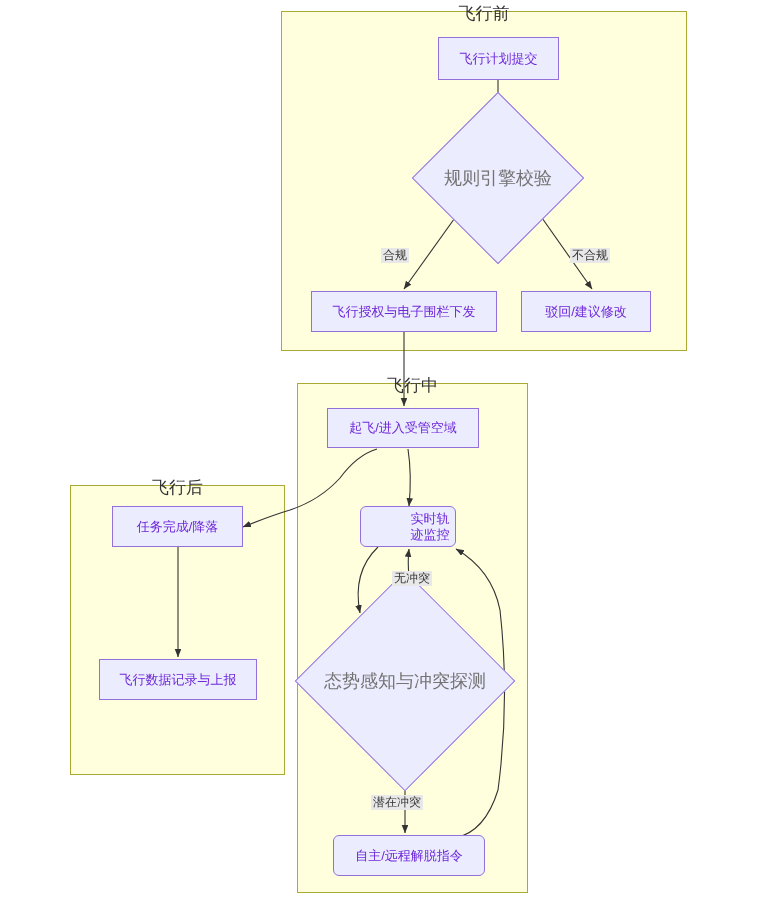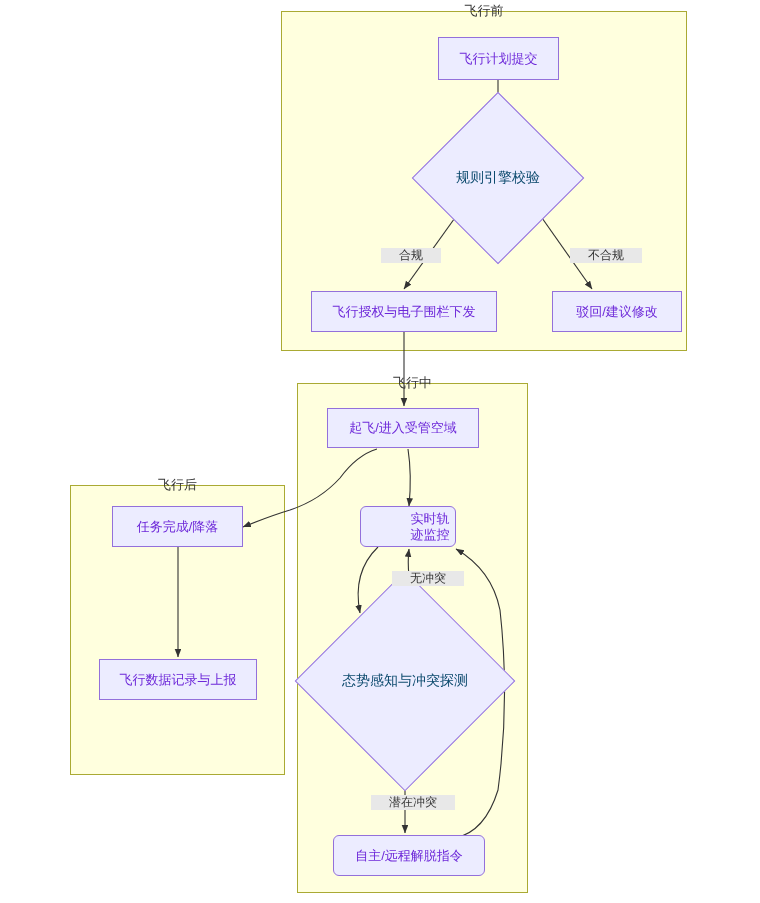--- a/index.html
+++ b/index.html
@@ -2,34 +2,34 @@
 <html><head>
 <meta charset="utf-8">
 <style>
   html,body{margin:0;padding:0;background:#ffffff;}
   body{width:760px;height:903px;font-family:"Liberation Sans","DejaVu Sans",sans-serif;}
   #canvas{position:relative;width:760px;height:903px;overflow:hidden;}
   svg#wires{position:absolute;left:0;top:0;width:760px;height:903px;pointer-events:none;}
 
   .subgraph{position:absolute;background:#ffffde;border:1px solid #aaaa33;box-sizing:border-box;}
   .subgraph-title{position:absolute;top:-10px;left:0;width:100%;text-align:center;
-    font-size:13px;color:#333333;background:transparent;}
+    font-size:17px;color:#333333;background:transparent;}
 
   .node{position:absolute;box-sizing:border-box;background:#ececff;border:1px solid #9370db;
     display:flex;align-items:center;justify-content:center;font-size:13px;color:#6d28d9;
     text-align:center;line-height:1.2;}
   .node.rounded{border-radius:6px;padding-left:44px;}
 
   .diamond{position:absolute;display:flex;align-items:center;justify-content:center;}
   .diamond .dshape{position:absolute;left:0;top:0;width:100%;height:100%;
     background:#ececff;border:1px solid #9370db;transform:rotate(45deg);box-sizing:border-box;}
-  .diamond .dlabel{position:relative;z-index:2;font-size:14px;color:#0c4a6e;white-space:nowrap;}
+  .diamond .dlabel{position:relative;z-index:2;font-size:18px;color:#737373;white-space:nowrap;}
 
   .edge-label{position:absolute;font-size:12px;color:#333333;background:#e8e8e8;
-    padding:0 18px;white-space:nowrap;line-height:1.25;}
+    padding:0 2px;white-space:nowrap;line-height:1.25;}
 </style>
 </head>
 <body>
 
 <div id="canvas">
 
   <div class="subgraph" style="left:281px;top:11px;width:406px;height:340px;">
     <div class="subgraph-title">飞行前</div>
   </div>
 
@@ -79,21 +79,21 @@
 
   <div class="diamond" style="left:437px;top:117px;width:122px;height:122px;">
     <div class="dshape"></div>
     <div class="dlabel">规则引擎校验</div>
   </div>
 
   <div class="node" style="left:311px;top:291px;width:186px;height:41px;">
     <span>飞行授权与电子围栏下发</span>
   </div>
 
-  <div class="node" style="left:552px;top:291px;width:130px;height:41px;">
+  <div class="node" style="left:521px;top:291px;width:130px;height:41px;">
     <span>驳回/建议修改</span>
   </div>
 
   <div class="node" style="left:327px;top:408px;width:152px;height:40px;">
     <span>起飞/进入受管空域</span>
   </div>
 
   <div class="node rounded" style="left:360px;top:506px;width:96px;height:41px;">
     <span>实时轨迹监控</span>
   </div>

